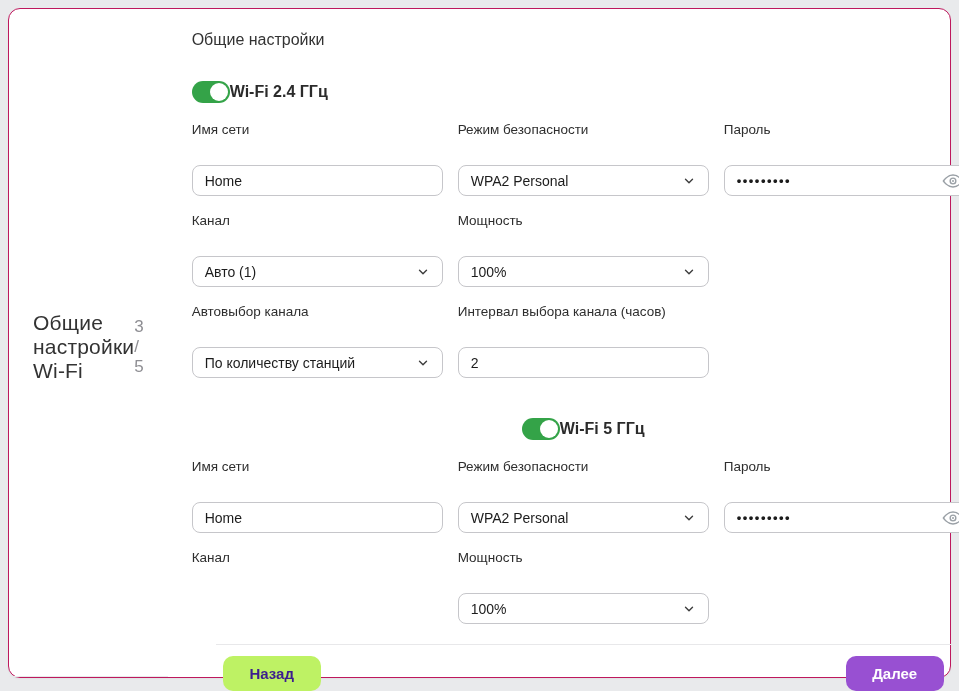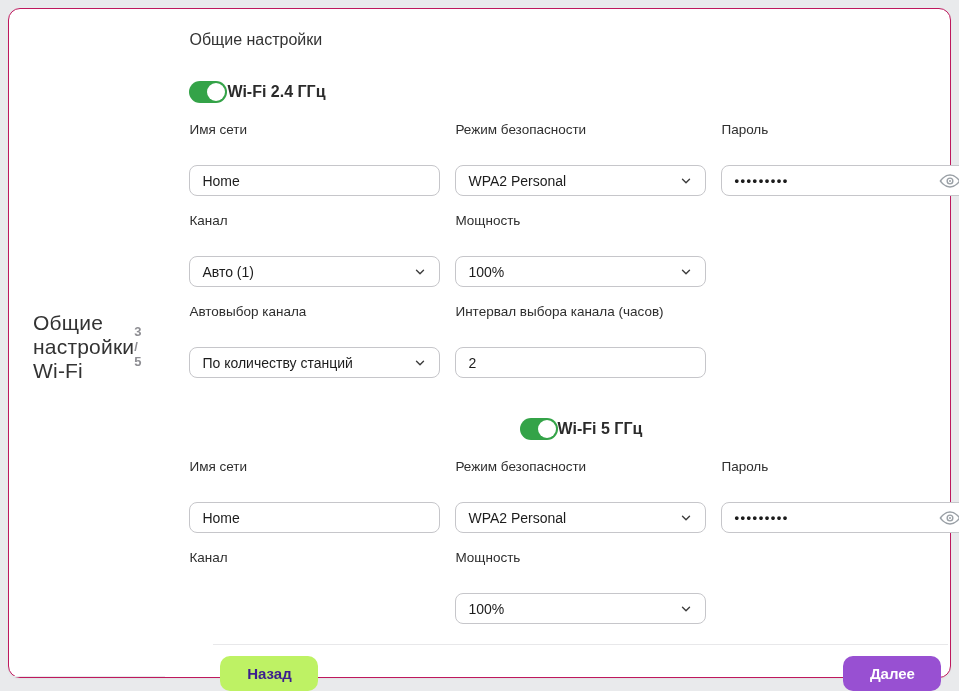--- a/index.html
+++ b/index.html
@@ -29,22 +29,22 @@
     padding: 22px 24px 14px 24px;
     border-bottom: 1px solid #e8e8ea;
   }
   .page-title {
     font-size: 21px;
     font-weight: 500;
     color: #333333;
     letter-spacing: 0.2px;
   }
   .step-indicator {
-    font-size: 13px;
-    font-weight: 700;
+    font-size: 17px;
+    font-weight: 400;
     color: #8e8e93;
   }
   .card-body {
     flex: 1;
     padding: 0 24px;
   }
   .subtitle {
     margin-top: 22px;
     font-size: 16px;
     color: #333333;

